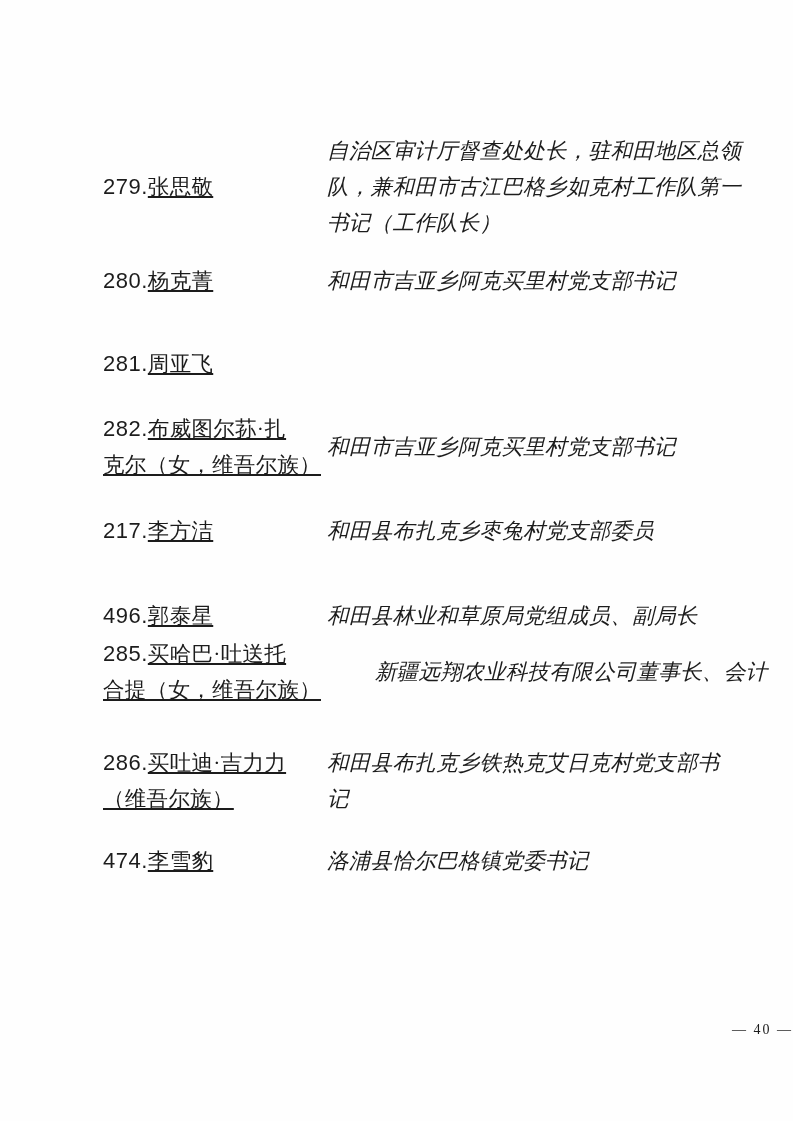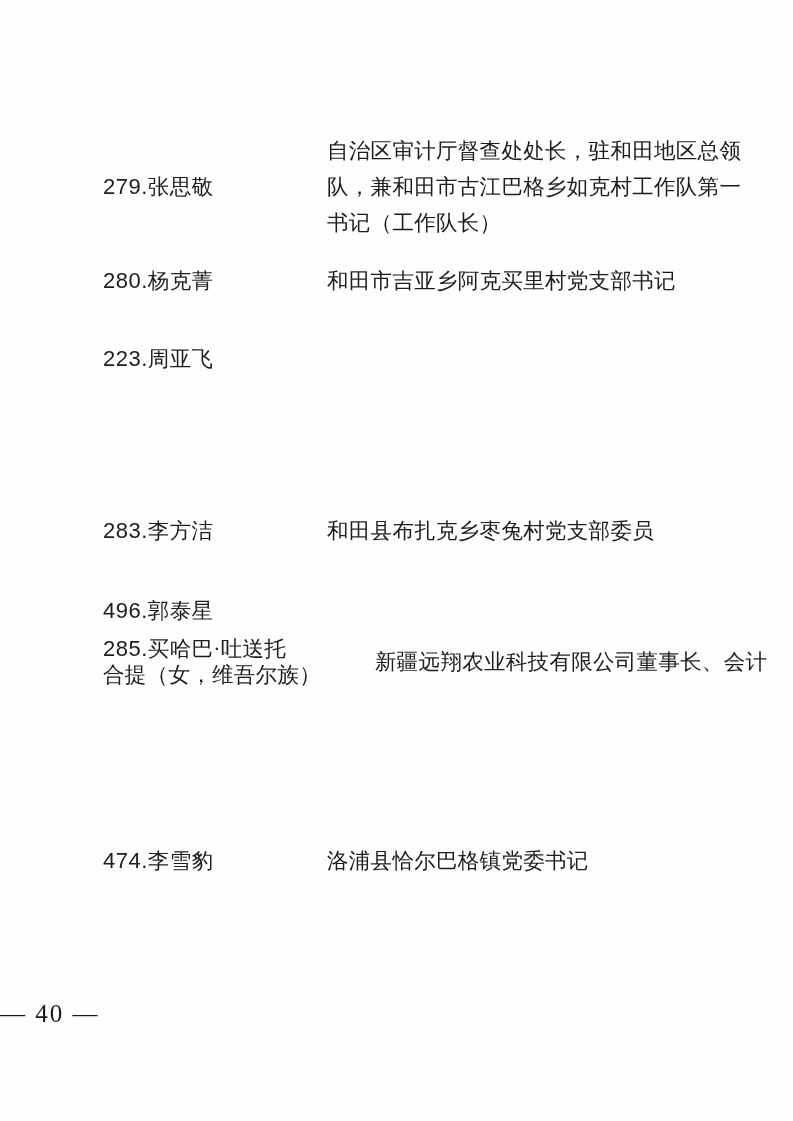--- a/index.html
+++ b/index.html
@@ -21,27 +21,29 @@
   .entry {
     position: absolute;
     left: 103px;
     display: flex;
     align-items: center;
   }
   .entry .left {
     width: 224px;
     flex: 0 0 224px;
     font-size: 21.5px;
-    line-height: 26px;
+    line-height: 36px;
+    text-decoration: underline;
   }
   .entry .right {
     width: 432px;
     flex: 0 0 432px;
     font-size: 21.5px;
     line-height: 36px;
+    font-style: italic;
   }
   .num {
     font-family: "Liberation Sans", "DejaVu Sans", sans-serif;
     font-size: 22px;
     display: inline-block;
     min-width: 44px;
     letter-spacing: 0.5px;
   }
   .nm, .pos {
     white-space: pre-line;
@@ -52,25 +54,25 @@
   .e280 { top: 263px; }
   .e281 { top: 346px; }
   .e282 { top: 411px; }
   .e283 { top: 513px; }
   .e284 { top: 598px; }
   .e285 { top: 636px; gap: 48px; }
   .e286 { top: 745px; }
   .e287 { top: 843px; }
   .footer {
     position: absolute;
-    top: 1000px;
+    top: 1022px;
     left: 0;
     width: 793px;
-    text-align: left;
-    font-size: 25px;
+    text-align: right;
+    font-size: 14px;
     letter-spacing: 2px;
     color: #1c1c1c;
   }
 </style>
 </head>
 <body>
 
 <div class="page">
 
   <div class="entry e279">
@@ -79,40 +81,50 @@
 队，兼和田市古江巴格乡如克村工作队第一
 书记（工作队长）</span></div>
   </div>
 
   <div class="entry e280">
     <div class="left"><span class="num">280.</span><span class="nm">杨克菁</span></div>
     <div class="right"><span class="pos">和田市吉亚乡阿克买里村党支部书记</span></div>
   </div>
 
   <div class="entry e281">
-    <div class="left"><span class="num">223.</span><span class="nm">周亚飞</span></div>
+    <div class="left"><span class="num">281.</span><span class="nm">周亚飞</span></div>
   </div>
 
+  <div class="entry e282">
+    <div class="left"><span class="num">282.</span><span class="nm">布威图尔荪·扎
+克尔（女，维吾尔族）</span></div>
+    <div class="right"><span class="pos">和田市吉亚乡阿克买里村党支部书记</span></div>
+  </div>
 
   <div class="entry e283">
-    <div class="left"><span class="num">283.</span><span class="nm">李方洁</span></div>
+    <div class="left"><span class="num">217.</span><span class="nm">李方洁</span></div>
     <div class="right"><span class="pos">和田县布扎克乡枣兔村党支部委员</span></div>
   </div>
 
   <div class="entry e284">
     <div class="left"><span class="num">496.</span><span class="nm">郭泰星</span></div>
+    <div class="right"><span class="pos">和田县林业和草原局党组成员、副局长</span></div>
   </div>
 
   <div class="entry e285">
     <div class="left"><span class="num">285.</span><span class="nm">买哈巴·吐送托
 合提（女，维吾尔族）</span></div>
     <div class="right"><span class="pos">新疆远翔农业科技有限公司董事长、会计</span></div>
   </div>
 
   <div class="entry e286">
+    <div class="left"><span class="num">286.</span><span class="nm">买吐迪·吉力力
+（维吾尔族）</span></div>
+    <div class="right"><span class="pos">和田县布扎克乡铁热克艾日克村党支部书
+记</span></div>
   </div>
 
   <div class="entry e287">
     <div class="left"><span class="num">474.</span><span class="nm">李雪豹</span></div>
     <div class="right"><span class="pos">洛浦县恰尔巴格镇党委书记</span></div>
   </div>
 
   <div class="footer">— 40 —</div>
 
 </div>

